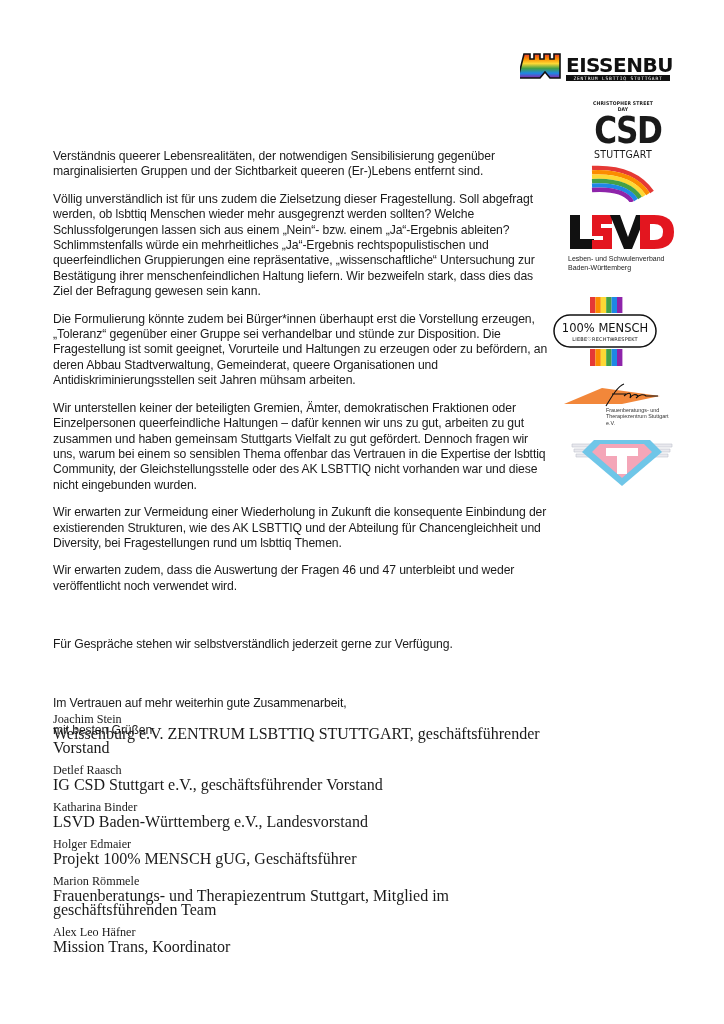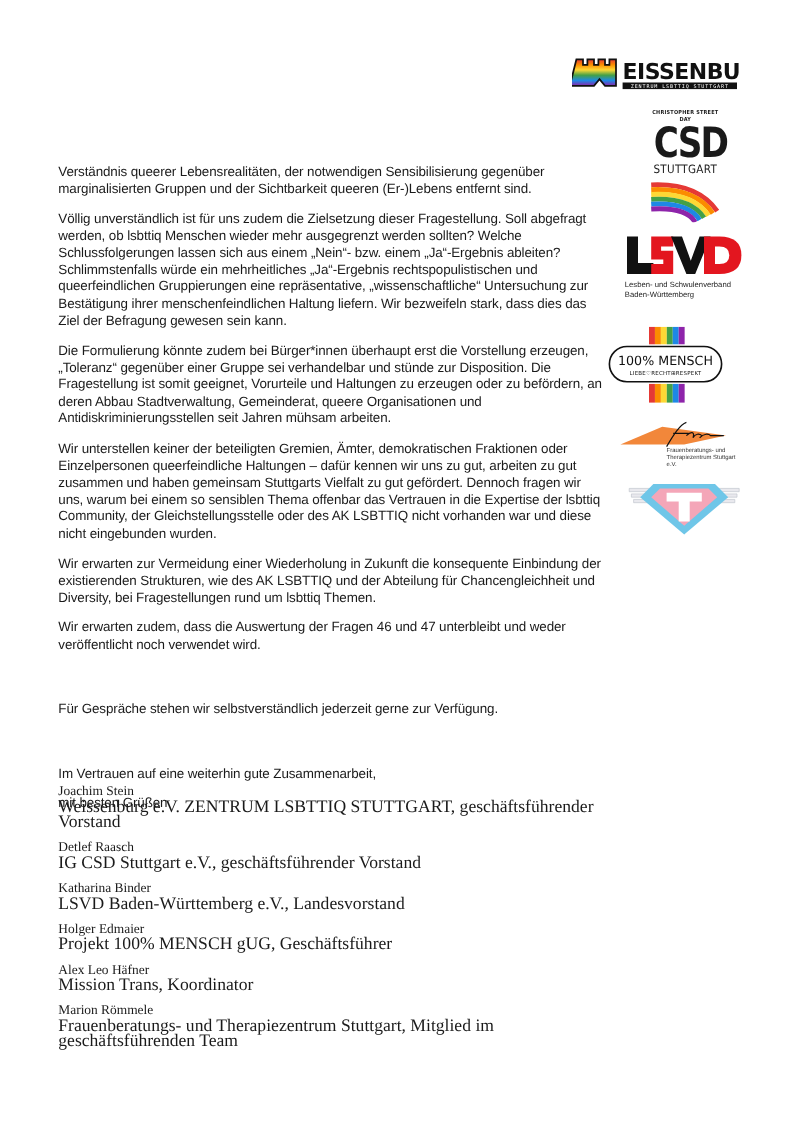--- a/index.html
+++ b/index.html
@@ -127,21 +127,21 @@
 <div class="letter">
   <p class="para">Verständnis queerer Lebensrealitäten, der notwendigen Sensibilisierung gegenüber marginalisierten Gruppen und der Sichtbarkeit queeren (Er-)Lebens entfernt sind.</p>
   <p class="para">Völlig unverständlich ist für uns zudem die Zielsetzung dieser Fragestellung. Soll abgefragt werden, ob lsbttiq Menschen wieder mehr ausgegrenzt werden sollten? Welche Schlussfolgerungen lassen sich aus einem „Nein“- bzw. einem „Ja“-Ergebnis ableiten? Schlimmstenfalls würde ein mehrheitliches „Ja“-Ergebnis rechtspopulistischen und queerfeindlichen Gruppierungen eine repräsentative, „wissenschaftliche“ Untersuchung zur Bestätigung ihrer menschenfeindlichen Haltung liefern. Wir bezweifeln stark, dass dies das Ziel der Befragung gewesen sein kann.</p>
   <p class="para">Die Formulierung könnte zudem bei Bürger*innen überhaupt erst die Vorstellung erzeugen, „Toleranz“ gegenüber einer Gruppe sei verhandelbar und stünde zur Disposition. Die Fragestellung ist somit geeignet, Vorurteile und Haltungen zu erzeugen oder zu befördern, an deren Abbau Stadtverwaltung, Gemeinderat, queere Organisationen und Antidiskriminierungsstellen seit Jahren mühsam arbeiten.</p>
   <p class="para">Wir unterstellen keiner der beteiligten Gremien, Ämter, demokratischen Fraktionen oder Einzelpersonen queerfeindliche Haltungen – dafür kennen wir uns zu gut, arbeiten zu gut zusammen und haben gemeinsam Stuttgarts Vielfalt zu gut gefördert. Dennoch fragen wir uns, warum bei einem so sensiblen Thema offenbar das Vertrauen in die Expertise der lsbttiq Community, der Gleichstellungsstelle oder des AK LSBTTIQ nicht vorhanden war und diese nicht eingebunden wurden.</p>
   <p class="para">Wir erwarten zur Vermeidung einer Wiederholung in Zukunft die konsequente Einbindung der existierenden Strukturen, wie des AK LSBTTIQ und der Abteilung für Chancengleichheit und Diversity, bei Fragestellungen rund um lsbttiq Themen.</p>
   <p class="para">Wir erwarten zudem, dass die Auswertung der Fragen 46 und 47 unterbleibt und weder veröffentlicht noch verwendet wird.</p>
   <div class="gap-large"></div>
   <p class="para">Für Gespräche stehen wir selbstverständlich jederzeit gerne zur Verfügung.</p>
   <div class="gap-large"></div>
-  <p class="para">Im Vertrauen auf eine weiterhin gute Zusammenarbeit,</p>
+  <p class="para">Im Vertrauen auf mehr weiterhin gute Zusammenarbeit,</p>
   <p class="para">mit besten Grüßen</p>
 </div>
 
 <div class="sigs">
   <div class="sig">
     <div class="sig-name">Joachim Stein</div>
     <div class="sig-role">Weissenburg e.V. ZENTRUM LSBTTIQ STUTTGART, geschäftsführender Vorstand</div>
   </div>
   <div class="sig">
     <div class="sig-name">Detlef Raasch</div>
@@ -149,20 +149,20 @@
   </div>
   <div class="sig">
     <div class="sig-name">Katharina Binder</div>
     <div class="sig-role">LSVD Baden-Württemberg e.V., Landesvorstand</div>
   </div>
   <div class="sig">
     <div class="sig-name">Holger Edmaier</div>
     <div class="sig-role">Projekt 100% MENSCH gUG, Geschäftsführer</div>
   </div>
   <div class="sig">
+    <div class="sig-name">Marion Römmele</div>
+    <div class="sig-role">Frauenberatungs- und Therapiezentrum Stuttgart, Mitglied im geschäftsführenden Team</div>
+  </div>
+  <div class="sig">
     <div class="sig-name">Alex Leo Häfner</div>
     <div class="sig-role">Mission Trans, Koordinator</div>
-  </div>
-  <div class="sig">
-    <div class="sig-name">Marion Römmele</div>
-    <div class="sig-role">Frauenberatungs- und Therapiezentrum Stuttgart, Mitglied im geschäftsführenden Team</div>
   </div>
 </div>
 
 </body></html>

